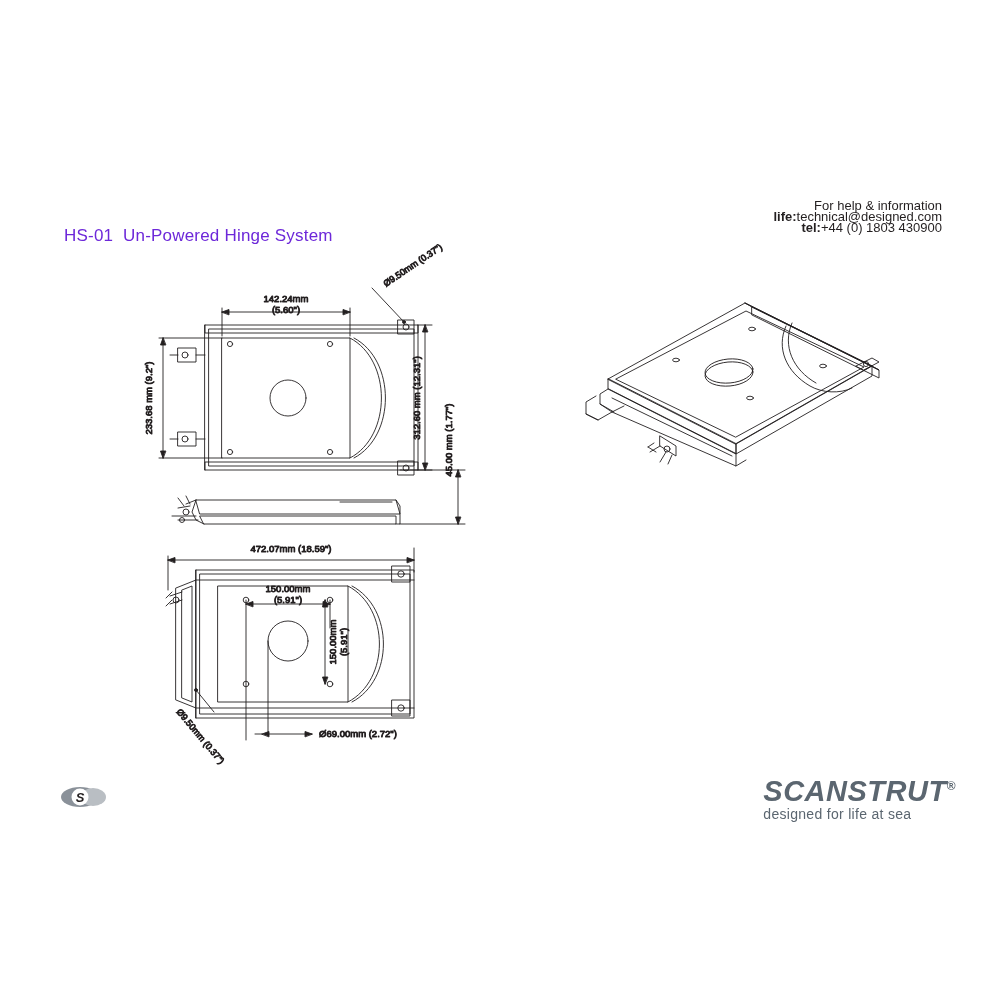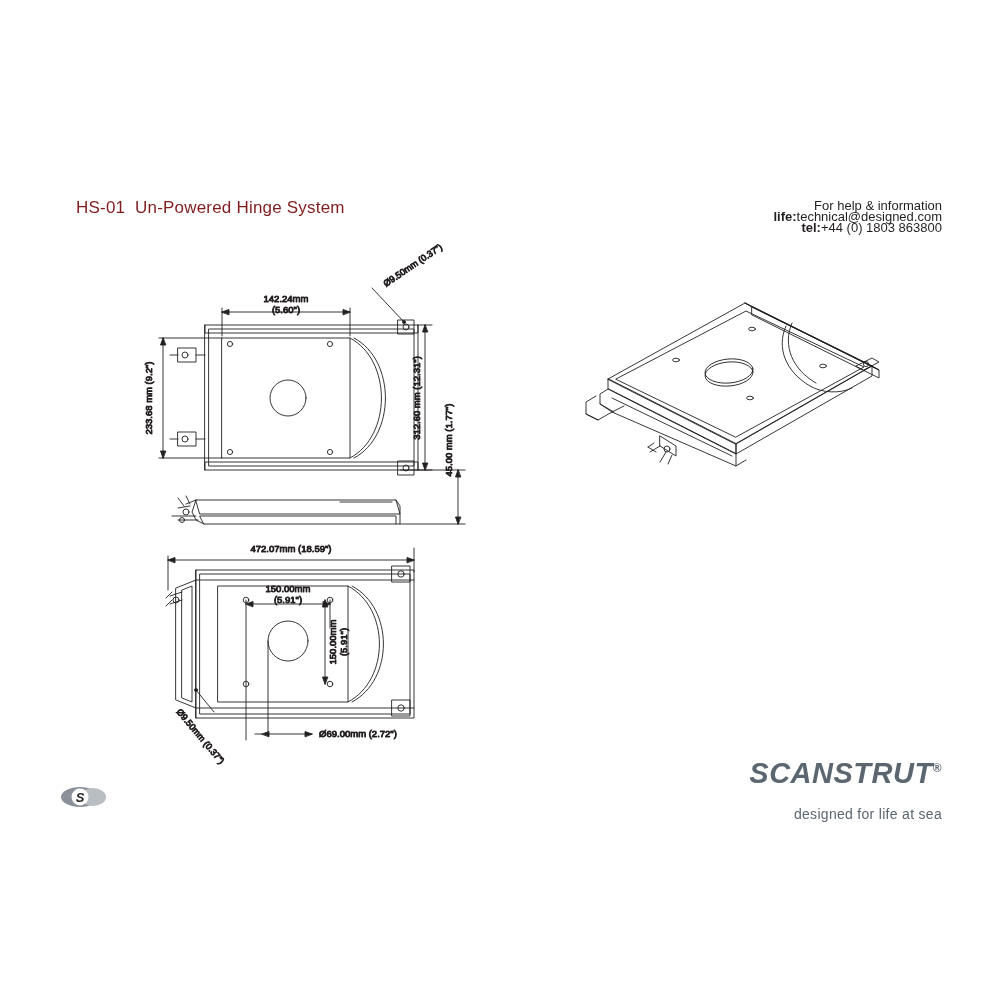--- a/index.html
+++ b/index.html
@@ -19,64 +19,63 @@
     position: absolute;
     left: 0; top: 0;
     width: 1000px;
     height: 1000px;
   }
 
   
   .doc-title {
     position: absolute;
     left: 64px;
-    top: 198px;
+    top: 226px;
     font-size: 17px;
     letter-spacing: 0.2px;
-    color: #7f1d1d;
+    color: #6d28d9;
     white-space: pre;
-    margin-left: 12px;
   }
   .contact {
     position: absolute;
     right: 58px;
     top: 200px;
     text-align: right;
     font-size: 13px;
     line-height: 11px;
     color: #231f20;
   }
   .contact .bold { font-weight: bold; }
 
   
   .brand {
     position: absolute;
-    right: 58px;
+    right: 44px;
     bottom: 178px;
-    text-align: right;
+    text-align: left;
   }
   .brand-name {
     font-family: "Liberation Sans", sans-serif;
     font-size: 29px;
     font-weight: bold;
     font-style: italic;
     letter-spacing: 0.5px;
     color: #5b6670;
     line-height: 30px;
   }
   .brand-name .reg {
     font-size: 12px;
     vertical-align: super;
     font-style: normal;
   }
   .brand-tag {
     font-size: 14px;
     color: #5b6670;
     letter-spacing: 0.3px;
-    margin-top: 18px;
+    margin-top: 0;
   }
   .logo-mark {
     position: absolute;
     left: 60px;
     bottom: 190px;
     width: 52px;
     height: 26px;
   }
 
   
@@ -100,21 +99,21 @@
 <div class="sheet">
 
   <div class="doc-title">HS-01  Un-Powered Hinge System</div>
 
   <div class="contact">
     <div>For help &amp; information</div>
     <div>
       <span class="bold">life:</span><span>technical@designed.com</span>
     </div>
     <div>
-      <span class="bold">tel:</span><span>+44 (0) 1803 863800</span>
+      <span class="bold">tel:</span><span>+44 (0) 1803 430900</span>
     </div>
   </div>
 
   <div class="brand">
     <div class="brand-name"><span>SCANSTRUT</span><span class="reg">®</span></div>
     <div class="brand-tag">designed for life at sea</div>
   </div>
 
   <svg class="logo-mark" viewBox="0 0 52 26">
     <ellipse cx="20" cy="13" rx="19" ry="10" fill="#8a9199"></ellipse>

